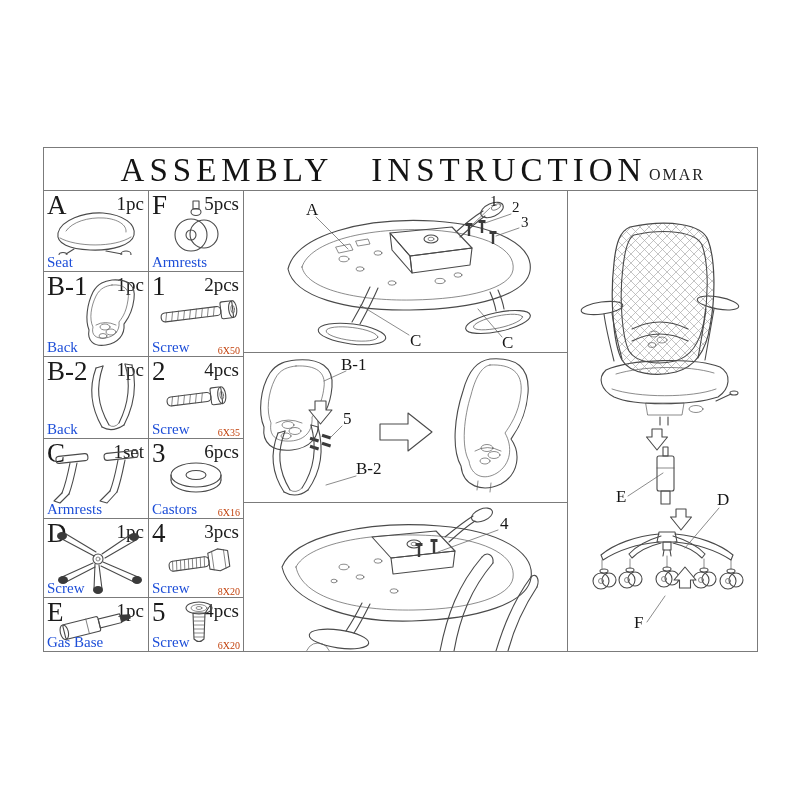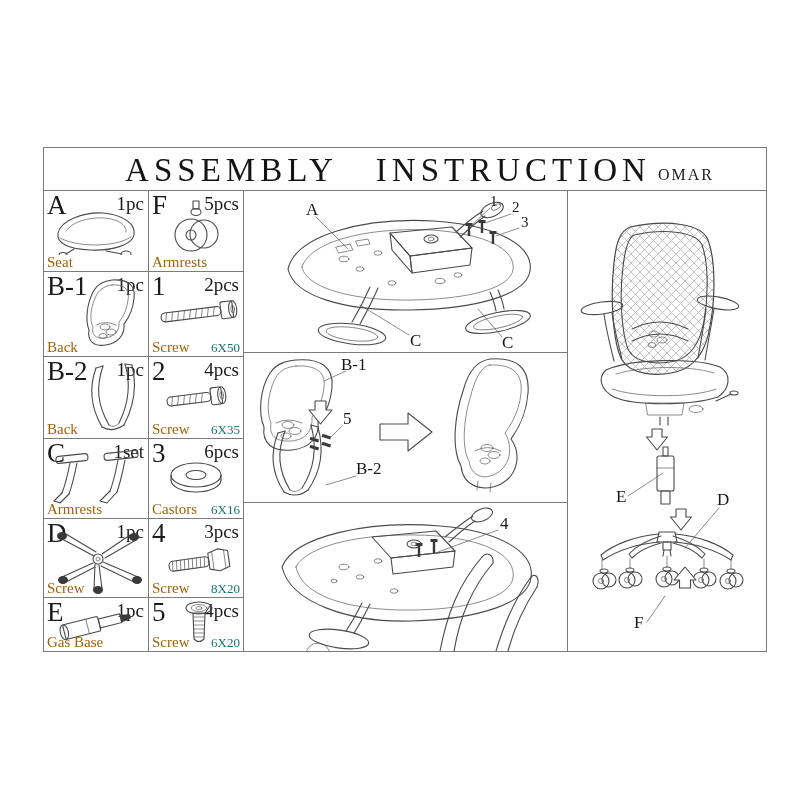--- a/index.html
+++ b/index.html
@@ -1,31 +1,31 @@
 <!DOCTYPE html>
 <html><head>
 <meta charset="utf-8">
 <style>
   html,body{margin:0;padding:0;background:#fff;}
   .page{position:relative;width:800px;height:800px;background:#fff;overflow:hidden;
         font-family:"Liberation Serif","DejaVu Serif",serif;color:#161616;}
-  .sheet{position:absolute;left:43px;top:147px;width:713px;height:503px;border:1px solid #7b7b7b;box-sizing:content-box;background:#fff;padding-left:9px;}
+  .sheet{position:absolute;left:43px;top:147px;width:713px;height:503px;border:1px solid #7b7b7b;box-sizing:content-box;background:#fff;}
   .titlebar{position:absolute;left:0;top:0;right:0;height:42px;border-bottom:1px solid #7b7b7b;}
   .title{white-space:nowrap;text-align:center;font-size:33px;letter-spacing:5px;word-spacing:26px;line-height:44px;padding-right:34px;color:#141414;}
   .model{position:absolute;right:52px;bottom:6px;font-size:16px;letter-spacing:2px;color:#222;}
   .bodyarea{position:absolute;left:0;top:43px;right:0;bottom:0;}
   .table-region{position:absolute;left:0;top:0;width:200px;height:100%;box-sizing:border-box;border-right:1px solid #7b7b7b;
         display:grid;grid-template-columns:105px 1fr;grid-template-rows:81px 85px 82px 80px 79px 1fr;}
   .cell{position:relative;border-bottom:1px solid #7b7b7b;box-sizing:border-box;overflow:hidden;}
   .cell.col1{border-right:1px solid #7b7b7b;}
   .cell.lastrow{border-bottom:none;}
   .pid{position:absolute;left:3px;top:-2px;font-size:27px;line-height:32px;color:#1b1b1b;}
   .qty{position:absolute;right:4px;top:2px;font-size:19px;color:#1b1b1b;}
-  .pname{position:absolute;left:3px;bottom:0;font-size:15px;color:#a16207;white-space:nowrap;}
-  .psize{position:absolute;right:3px;bottom:0;font-size:13px;color:#0f766e;}
+  .pname{position:absolute;left:3px;bottom:0;font-size:15px;color:#1d4ed8;white-space:nowrap;}
+  .psize{position:absolute;right:3px;bottom:0;font-size:10px;color:#c2410c;}
   .icon{position:absolute;}
   .mid-region{position:absolute;left:200px;top:0;width:324px;height:100%;box-sizing:border-box;border-right:1px solid #7b7b7b;}
   .panel{position:absolute;left:0;right:0;}
   .panel1{top:0;height:162px;border-bottom:1px solid #7b7b7b;box-sizing:border-box;}
   .panel2{top:162px;height:150px;border-bottom:1px solid #7b7b7b;box-sizing:border-box;}
   .panel3{top:312px;bottom:0;}
   .right-region{position:absolute;left:524px;top:0;width:189px;height:100%;}
   svg{display:block;}
   .ln{fill:none;stroke:#4a4a4a;stroke-width:1.1;stroke-linecap:round;stroke-linejoin:round;}
   .lnt{fill:none;stroke:#5a5a5a;stroke-width:0.7;stroke-linecap:round;}

